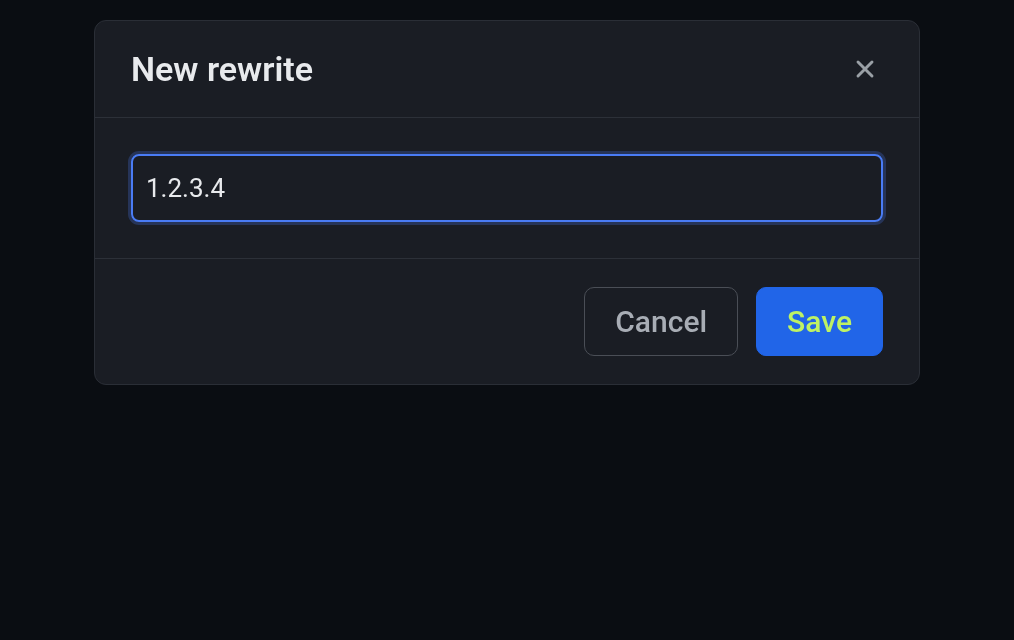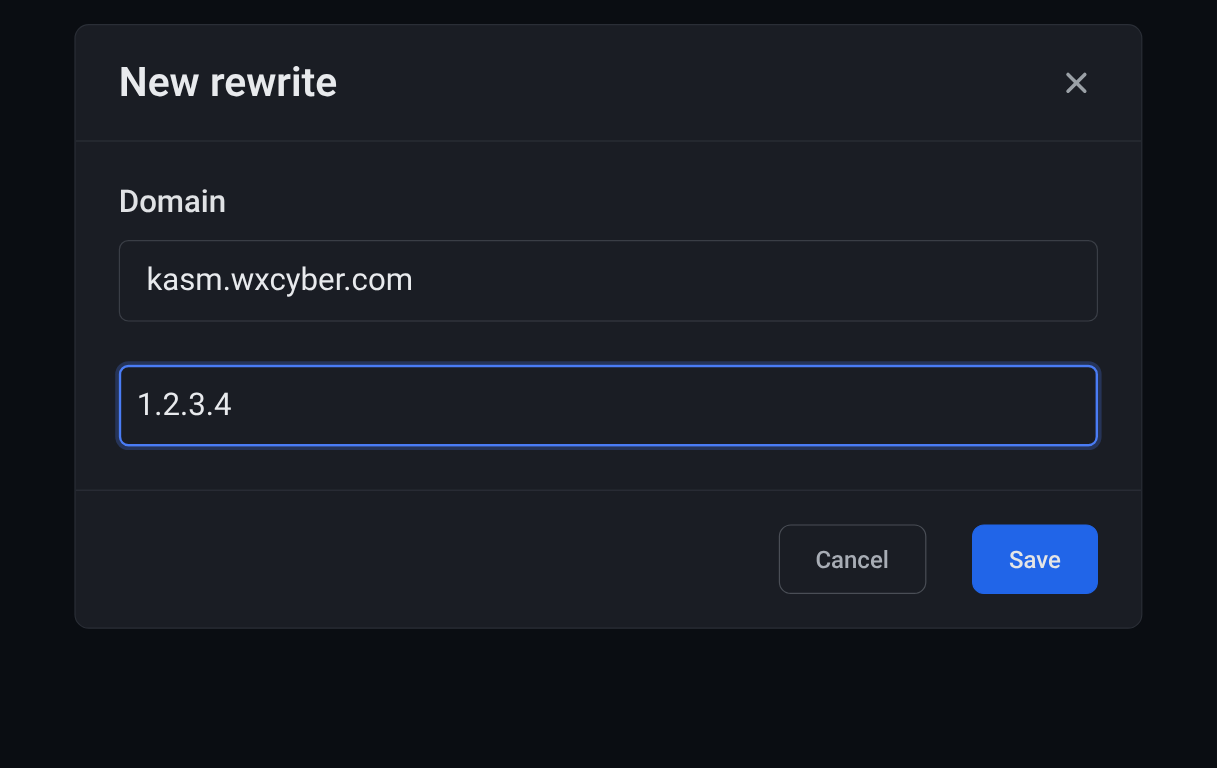--- a/index.html
+++ b/index.html
@@ -14,21 +14,21 @@
       width: 1014px;
       height: 640px;
       overflow: hidden;
       display: flex;
       align-items: flex-start;
       justify-content: center;
       padding-top: 20px;
     }
 
     .modal {
-      width: 890px;
+      width: 826px;
       background: #1a1d24;
       border-radius: 12px;
       border: 1px solid #2a2e36;
       overflow: hidden;
     }
 
     .modal-header {
       display: flex;
       align-items: center;
       justify-content: space-between;
@@ -99,59 +99,54 @@
 
     .modal-footer {
       display: flex;
       justify-content: flex-end;
       gap: 18px;
       padding: 28px 36px;
       border-top: 1px solid #2c3038;
     }
 
     .btn {
-      font-size: 20px;
+      font-size: 30px;
       font-weight: 500;
       padding: 16px 30px;
       border-radius: 10px;
       cursor: pointer;
       font-family: inherit;
-      margin-left: 20px;
     }
 
     .btn-secondary {
       background: transparent;
       border: 1px solid #4a4e56;
       color: #a8adb5;
     }
 
     .btn-primary {
       background: #2165e8;
       border: 1px solid #2165e8;
-      color: #e5e5e5;
+      color: #bef264;
     }
   </style>
 </head>
 <body>
 
 <div class="modal">
   <div class="modal-header">
     <h1 class="modal-title">New rewrite</h1>
     <button class="close-button">
       <svg viewBox="0 0 24 24" fill="none">
         <path d="M6 6L18 18M18 6L6 18" stroke-linecap="round"></path>
       </svg>
     </button>
   </div>
 
   <div class="modal-body">
-    <div class="field-group">
-      <label class="field-label">Domain</label>
-      <input type="text" class="field-input" value="kasm.wxcyber.com" style="">
-    </div>
 
     <div class="field-group">
       <input type="text" class="field-input focused" value="1.2.3.4" style="">
     </div>
   </div>
 
   <div class="modal-footer">
     <button class="btn btn-secondary">Cancel</button>
     <button class="btn btn-primary">Save</button>
   </div>

